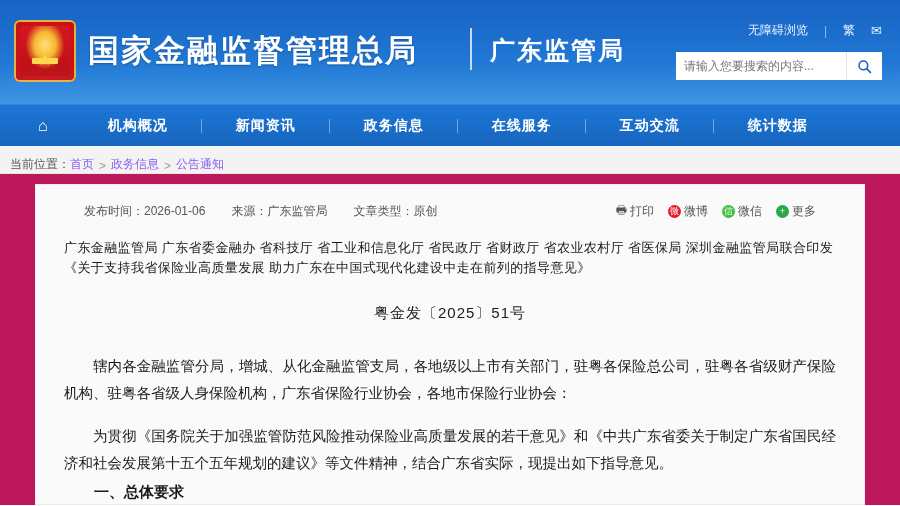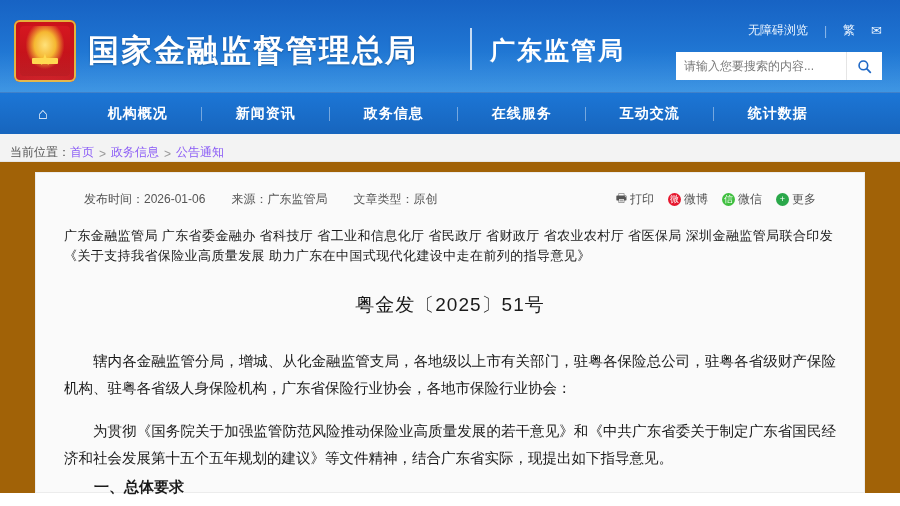--- a/index.html
+++ b/index.html
@@ -5,21 +5,21 @@
   * { box-sizing: border-box; margin: 0; padding: 0; }
   html, body {
     width: 900px; height: 506px;
     overflow: hidden;
     font-family: "Liberation Sans", sans-serif;
     background: #ffffff;
   }
   
   .header {
     position: relative;
-    height: 92px;
+    height: 104px;
     background: linear-gradient(180deg, #1763c4 0%, #1e72d0 45%, #2a8ae0 100%);
     overflow: hidden;
   }
   .header::after {
     content: "";
     position: absolute;
     left: 0; right: 0; bottom: 0;
     height: 40px;
     background: linear-gradient(180deg, rgba(255,255,255,0) 0%, rgba(255,255,255,0.10) 100%);
     pointer-events: none;
@@ -151,21 +151,21 @@
     display: flex;
     align-items: flex-end;
     padding-left: 10px;
     font-size: 12px;
     color: #555;
   }
   .breadcrumb a { color: #8b5cf6; text-decoration: none; cursor: pointer; }
   .crumb-sep { margin: 0 5px; color: #999; }
   
   .content-wrap {
-    background: #a16207;
+    background: #be185d;
     padding: 10px 35px 0 35px;
     height: calc(506px - 104px - 42px - 29px);
   }
   .paper {
     background: #fafafa;
     height: 100%;
     border: 1px solid #ececec;
     padding: 12px 28px 0 28px;
   }
   .meta-row {
@@ -194,21 +194,21 @@
     font-size: 13px;
     font-weight: normal;
     color: #1a1a1a;
     line-height: 1.55;
     letter-spacing: 0.4px;
     padding: 6px 0 0 0;
     text-align: left;
   }
   .doc-number {
     text-align: center;
-    font-size: 19px;
+    font-size: 15px;
     color: #1a1a1a;
     padding: 26px 0 14px 0;
     letter-spacing: 1px;
   }
   .doc-para {
     font-size: 14.5px;
     color: #1a1a1a;
     line-height: 1.85;
     text-align: justify;
     margin-top: 16px;

